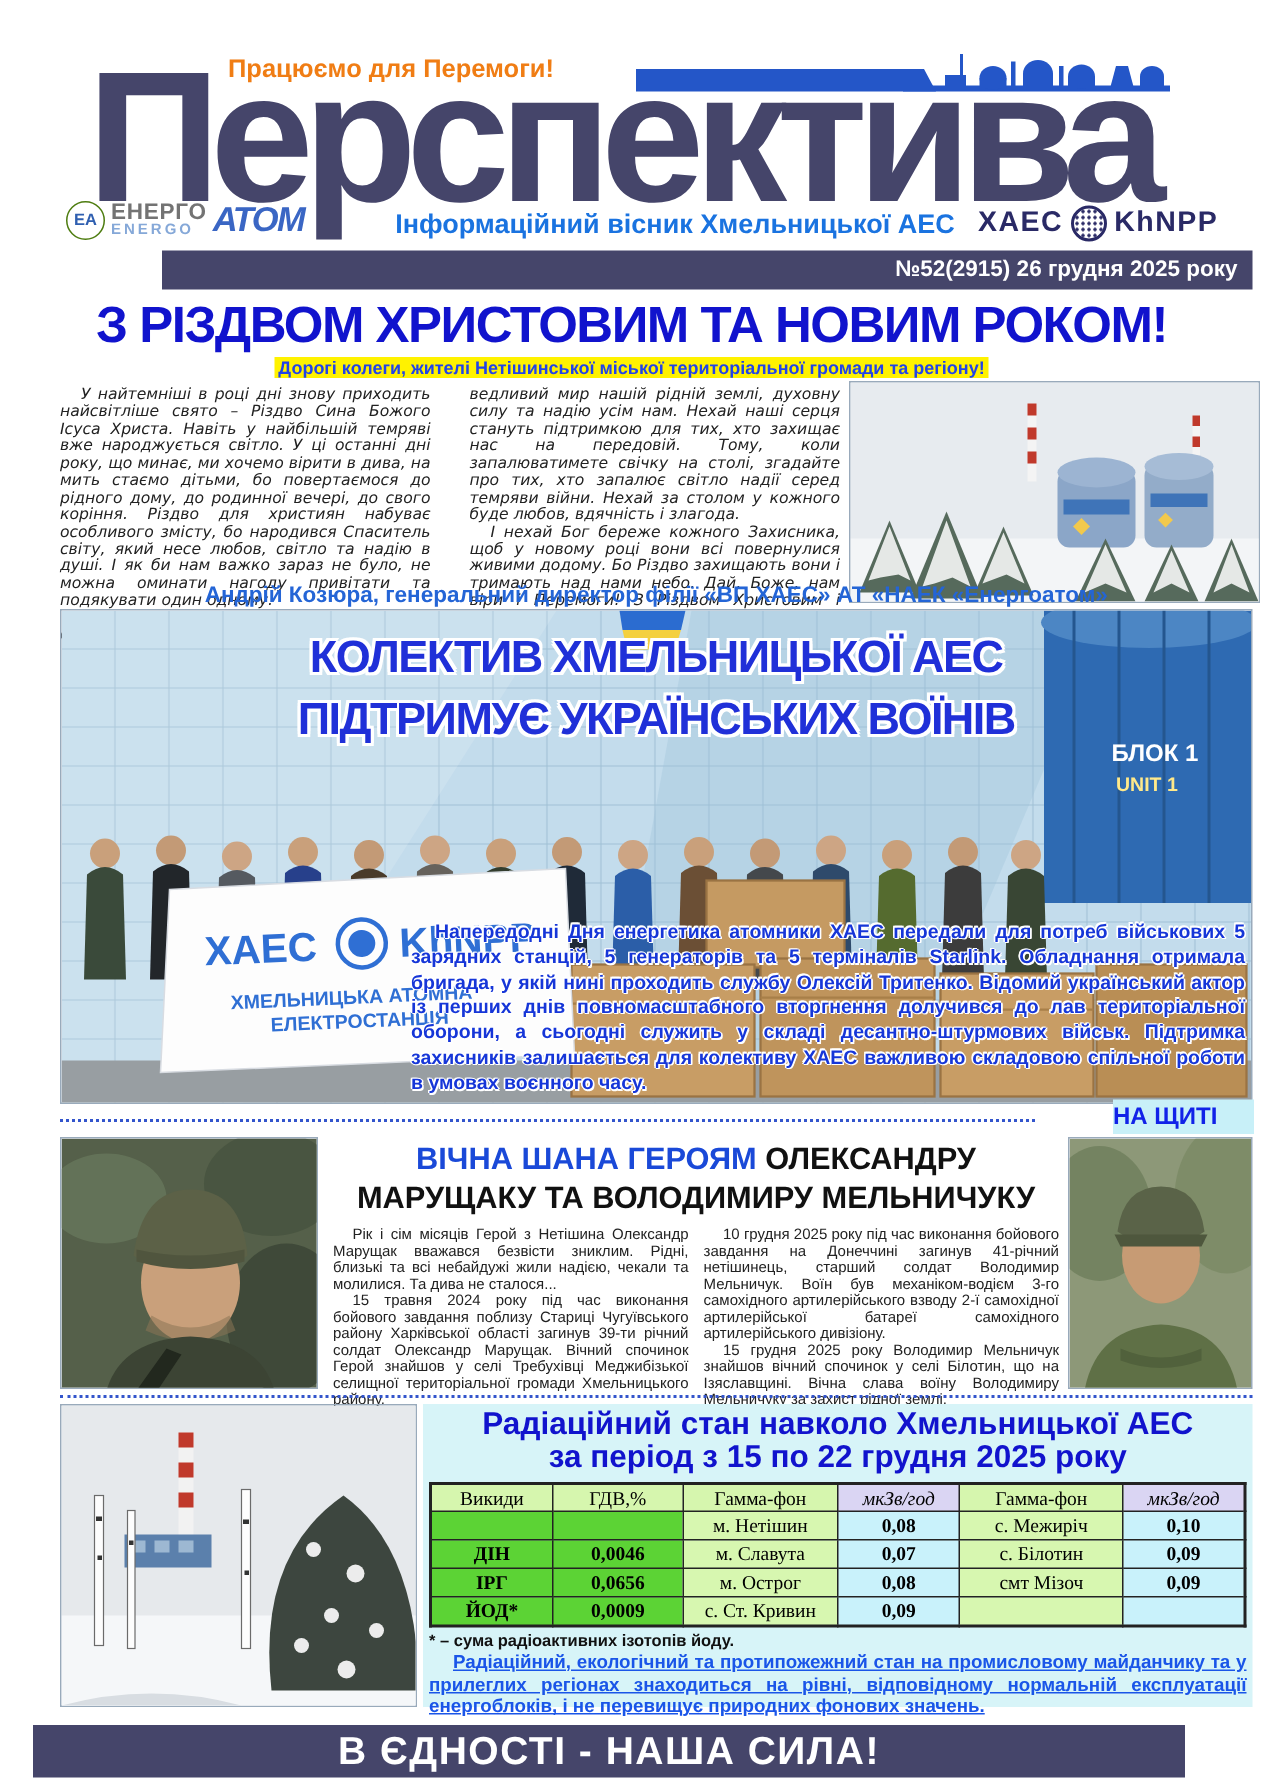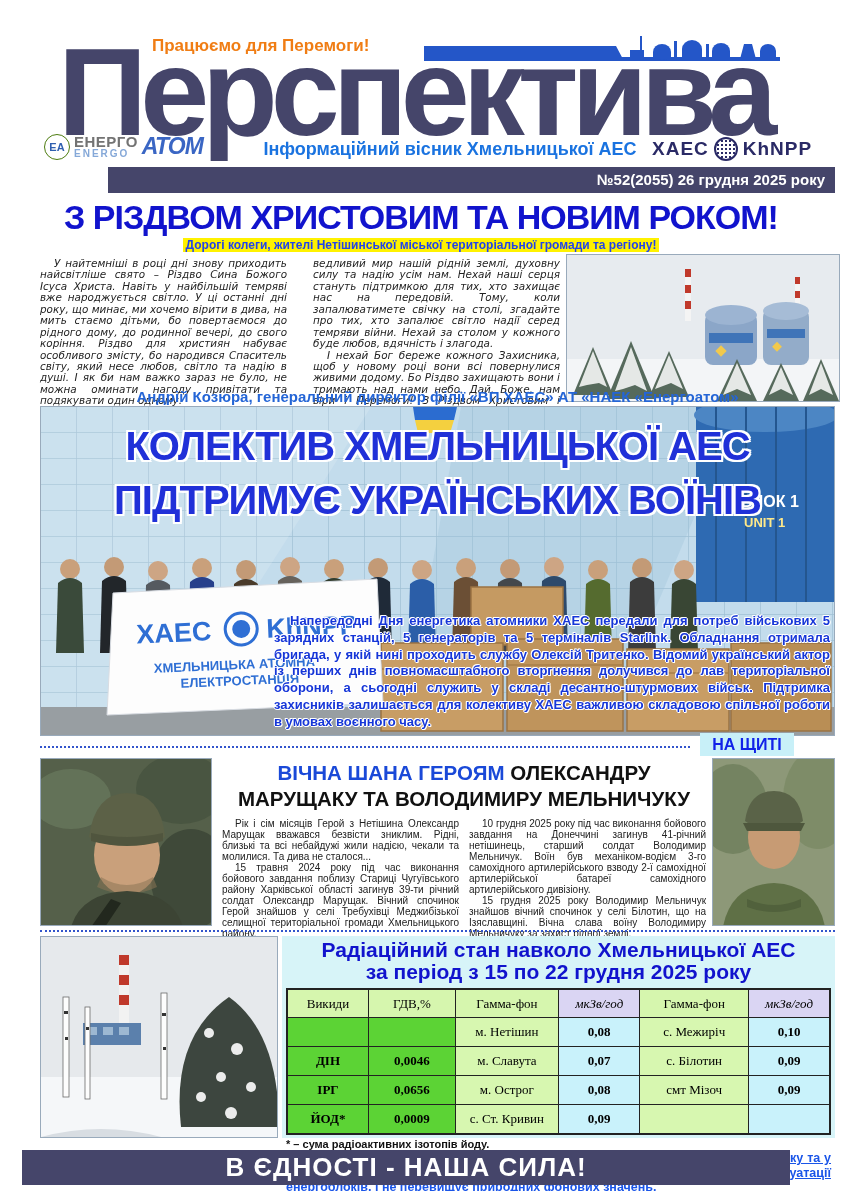--- a/index.html
+++ b/index.html
@@ -39,52 +39,52 @@
              font-size:10.4px;line-height:1.1;text-align:justify;color:#222;}
   .greet-col p{margin:0;text-indent:14px;}
   .photo-frame{position:absolute;border:1px solid #9ab;overflow:hidden;}
   .ph-greet{left:566px;top:254px;width:274px;height:148px;}
   .byline{position:absolute;left:40px;top:388px;width:795px;text-align:center;
           font-size:15px;font-weight:bold;color:#2465d6;}
 
   
   .support{position:absolute;left:40px;top:406px;width:795px;height:330px;overflow:hidden;border:1px solid #9ab;}
   .support-title{position:absolute;left:0;top:12px;width:100%;text-align:center;
-                 font-size:40px;line-height:1.35;font-weight:bold;color:#2030d8;letter-spacing:-1px;
+                 font-size:30px;line-height:1.35;font-weight:bold;color:#2030d8;letter-spacing:-1px;
                  text-shadow:-2px 0 0 #fff,2px 0 0 #fff,0 -2px 0 #fff,0 2px 0 #fff,
                              -2px -2px 0 #fff,2px 2px 0 #fff,-2px 2px 0 #fff,2px -2px 0 #fff;}
   .support-caption{position:absolute;right:4px;bottom:4px;width:556px;
                    font-size:13px;line-height:1.3;font-weight:bold;color:#1636d8;text-align:justify;
                    text-shadow:-1px 0 0 #fff,1px 0 0 #fff,0 -1px 0 #fff,0 1px 0 #fff,
                                -1px -1px 0 #fff,1px 1px 0 #fff;}
   .support-caption p{margin:0;text-indent:16px;}
 
   
   .shield-line{position:absolute;left:40px;top:746px;width:650px;border-top:2px dotted #3355cc;}
-  .shield-label{position:absolute;left:700px;top:733px;width:94px;height:23px;background:#c8f0f8;
-                color:#1122e8;font-size:16px;font-weight:bold;text-align:center;line-height:23px;}
+  .shield-label{position:absolute;left:742px;top:733px;width:94px;height:23px;background:#c8f0f8;
+                color:#1122e8;font-size:16px;font-weight:bold;text-align:left;line-height:23px;}
 
   
   .ph-hero-l{left:40px;top:758px;width:172px;height:168px;}
   .ph-hero-r{left:712px;top:758px;width:123px;height:168px;}
   .heroes-title{position:absolute;left:222px;top:760px;width:484px;text-align:center;
                 font-size:20.5px;line-height:1.25;font-weight:bold;color:#111;}
   .heroes-title .blue{color:#1a49d8;}
   .heroes-cols{position:absolute;left:222px;top:818px;width:484px;display:flex;gap:10px;}
   .hero-col{width:237px;font-size:10px;line-height:1.1;text-align:justify;color:#222;}
   .hero-col p{margin:0;text-indent:13px;}
 
   
   .rad-divider{position:absolute;left:40px;top:930px;width:795px;border-top:2px dotted #3355cc;}
   .ph-rad{left:40px;top:936px;width:238px;height:202px;}
   .rad-panel{position:absolute;left:282px;top:936px;width:553px;height:202px;background:#d7f4f8;padding:2px 4px;}
   .rad-title{text-align:center;font-size:21px;line-height:1.07;font-weight:bold;color:#1113cd;margin:1px 0 4px;}
   table.rad{border-collapse:collapse;width:100%;font-family:"Liberation Serif",serif;font-size:13px;
             border:2px solid #222;}
-  table.rad td{border:1px solid #222;height:29px;text-align:center;padding:0 2px;}
+  table.rad td{border:1px solid #222;height:19px;text-align:center;padding:0 2px;}
   td.h0,td.h1,td.h2,td.h4{background:#d6f6ae;}
   td.h3,td.h5{background:#dad5f3;font-style:italic;}
   td.c0,td.c1{background:#5cd335;font-weight:bold;}
   td.c2,td.c4{background:#d7f7b0;}
   td.c3,td.c5{background:#c9f2fb;font-weight:bold;}
   .rad-foot{font-size:11px;font-weight:bold;color:#111;margin:3px 0 1px;}
   .rad-note{font-size:12.5px;line-height:1.18;font-weight:bold;color:#1a55e8;text-align:justify;}
   .rad-note p{margin:0;text-indent:16px;text-decoration:underline;}
 
   
@@ -133,21 +133,21 @@
   </div>
 
   <div class="subtitle" data-interactable="false">Інформаційний вісник Хмельницької АЕС</div>
 
   <div class="logo-kh" data-interactable="false">
     <span data-interactable="false">ХАЕС</span>
     <span class="globe" data-interactable="false"></span>
     <span data-interactable="false">KhNPP</span>
   </div>
 
-  <div class="datebar" data-interactable="false">№52(2055) 26 грудня 2025 року</div>
+  <div class="datebar" data-interactable="false">№52(2915) 26 грудня 2025 року</div>
 
   <div class="headline" data-interactable="false">З РІЗДВОМ ХРИСТОВИМ ТА НОВИМ РОКОМ!</div>
   <div class="subhead" data-interactable="false">
     <span data-interactable="false">Дорогі колеги, жителі Нетішинської міської територіальної громади та регіону!</span>
   </div>
 
   <div class="greet-cols" data-interactable="false">
     <div class="greet-col" data-interactable="false">
       <p data-interactable="false">У найтемніші в році дні знову приходить найсвітліше свято – Різдво Сина Божого Ісуса Христа. Навіть у найбільшій темряві вже народжується світло. У ці останні дні року, що минає, ми хочемо вірити в дива, на мить стаємо дітьми, бо повертаємося до рідного дому, до родинної вечері, до свого коріння. Різдво для християн набуває особливого змісту, бо народився Спаситель світу, який несе любов, світло та надію в душі. І як би нам важко зараз не було, не можна оминати нагоду привітати та подякувати один одному.</p>
       <p data-interactable="false">Нехай світло Різдва обов'язково принесе спра-</p>

